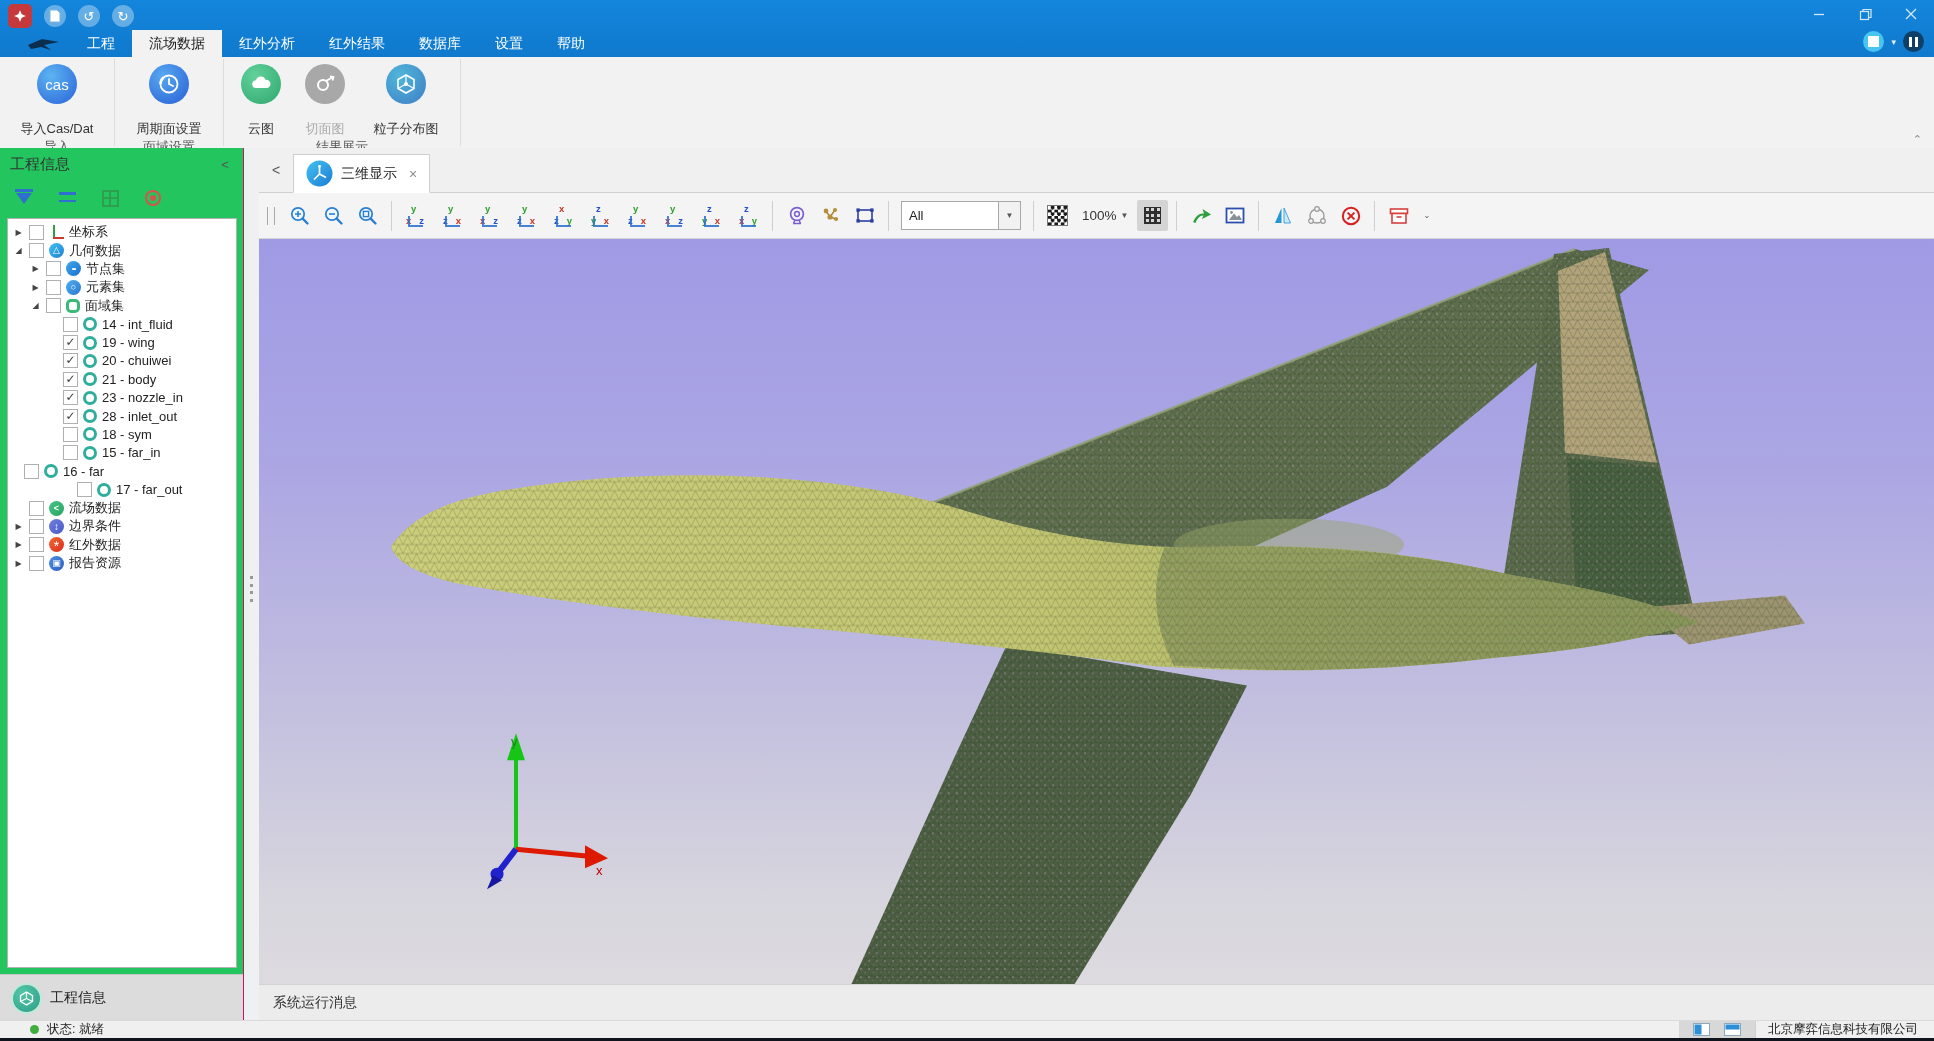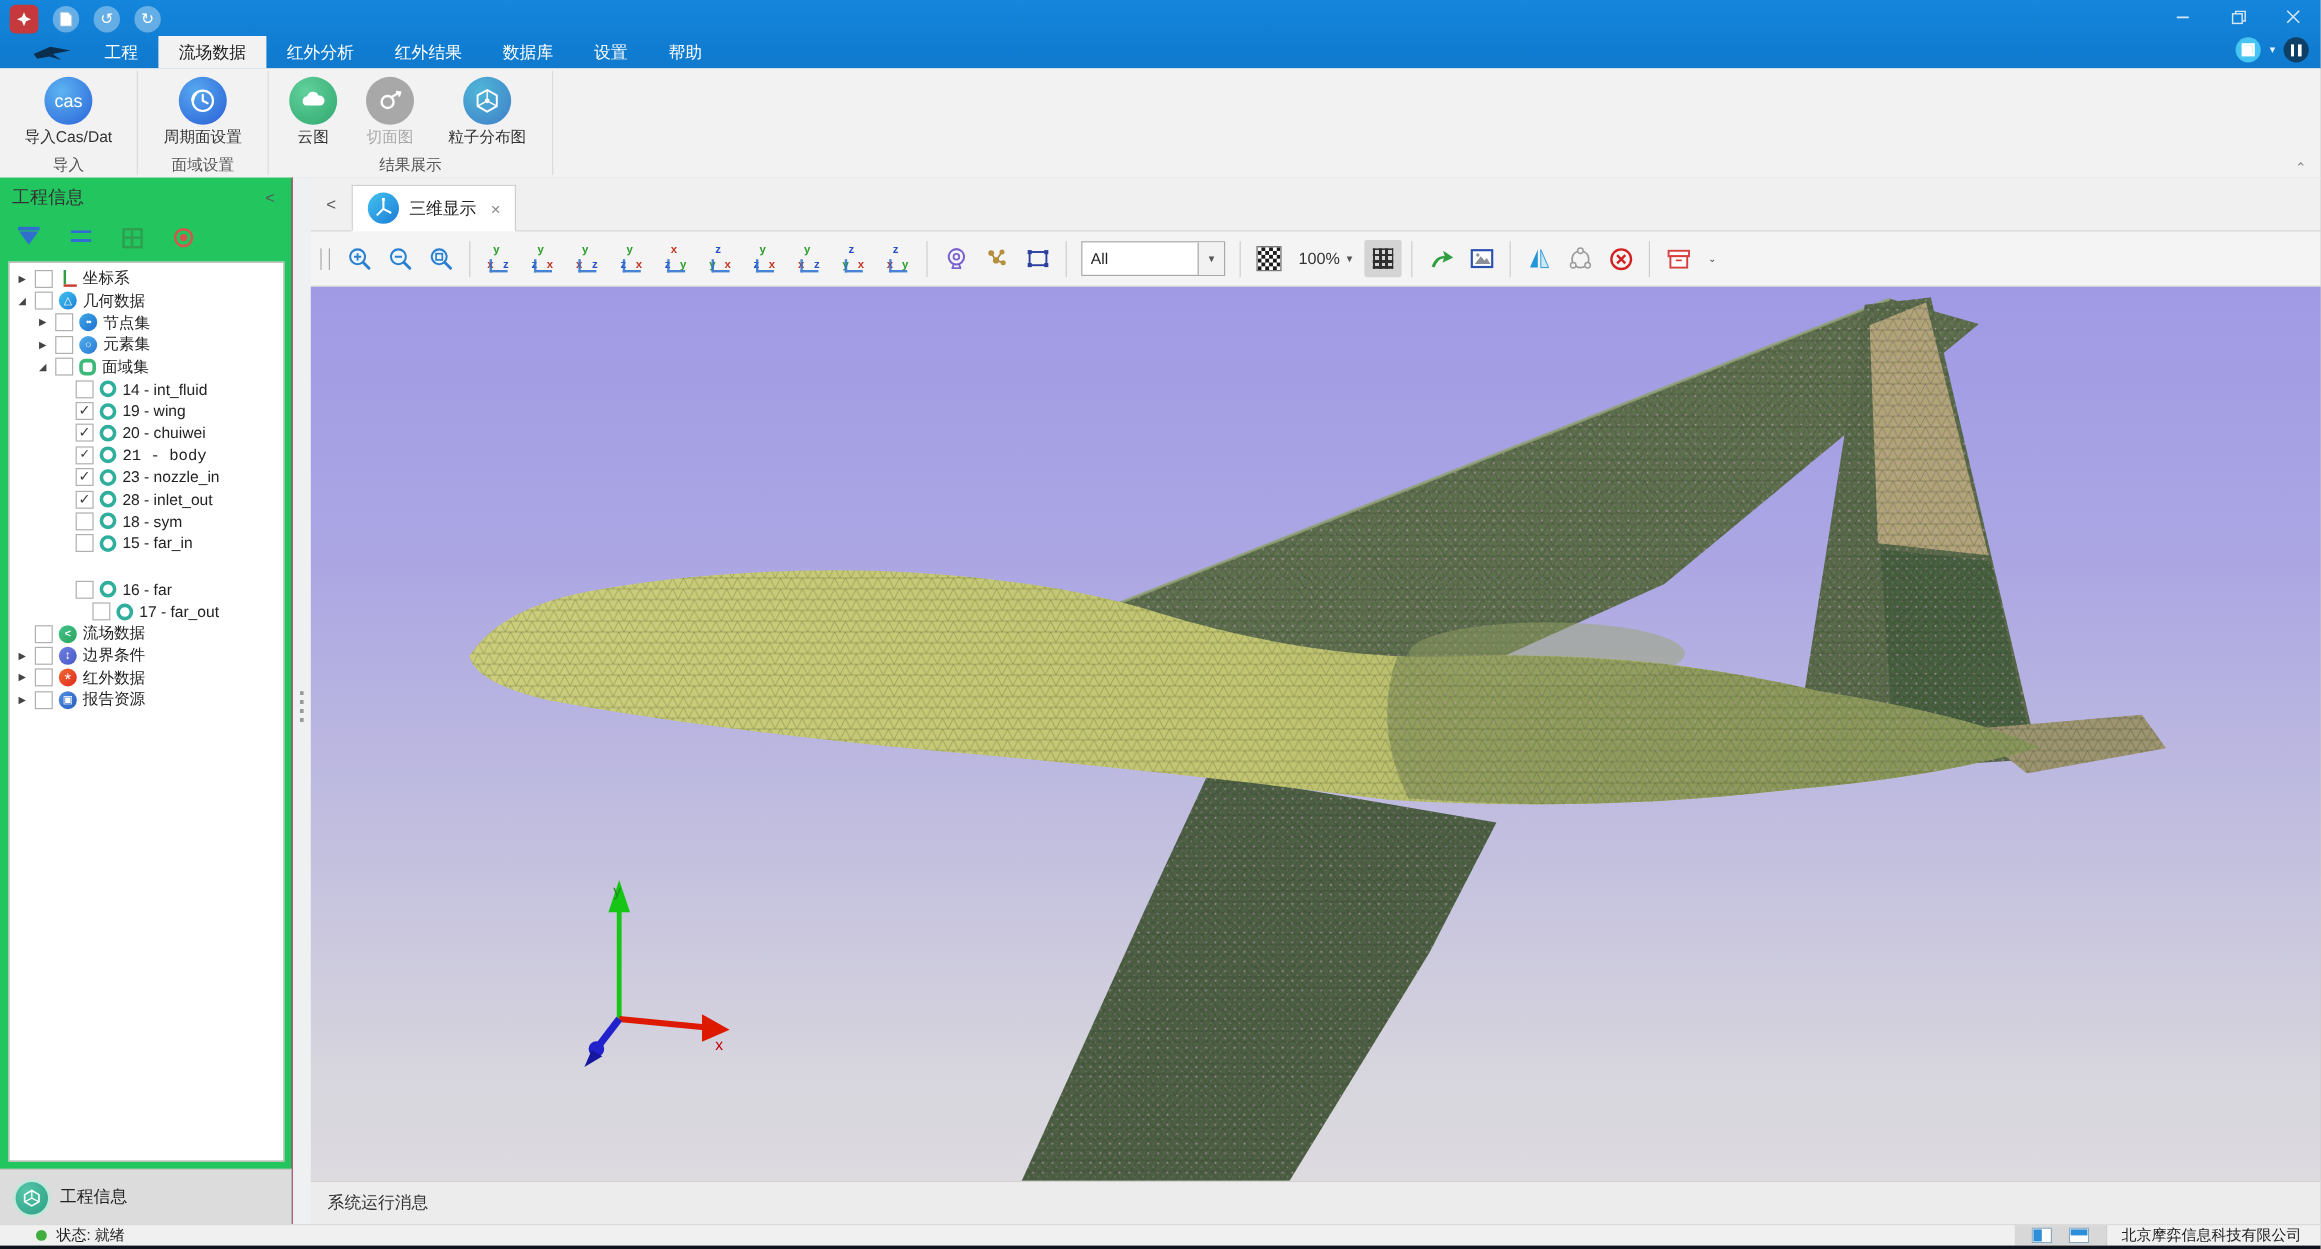--- a/index.html
+++ b/index.html
@@ -35,21 +35,21 @@
   .menu-item.active{background:#f2f2f2;color:#1b1b1b;}
   .app-logo{position:absolute;top:33px;left:26px;}
 
   
   .ribbon{position:absolute;top:57px;left:0;right:0;height:91px;background:#f2f2f2;
           border-bottom:1px solid #d9d9d9;display:flex;}
   .rgroup{display:flex;flex-direction:column;align-items:center;padding:0 6px;}
   .rgroup-buttons{display:flex;flex:1;}
   .rgroup-label{height:19px;font-size:13px;color:#555;line-height:18px;}
   .rsep{width:1px;background:#dcdcdc;margin:2px 0;}
-  .rbtn{width:88px;display:flex;flex-direction:column;align-items:center;justify-content:flex-start;padding-top:7px;gap:1px;}
+  .rbtn{width:88px;display:flex;flex-direction:column;align-items:center;justify-content:flex-start;padding-top:7px;gap:16px;}
   .rbtn .ric{width:40px;height:40px;border-radius:50%;display:flex;align-items:center;justify-content:center;}
   .rbtn .rlabel{font-size:13px;color:#333;white-space:nowrap;}
   .rbtn.disabled .rlabel{color:#aaa;}
   .ric-cas{background:radial-gradient(circle at 35% 30%,#5cb4f2,#2a63d8);color:#fff;font-size:15px;}
   .ric-clock{background:radial-gradient(circle at 35% 30%,#56a8f0,#2a5fd6);}
   .ric-cloud{background:radial-gradient(circle at 35% 30%,#62d09a,#2fa870);}
   .ric-slice{background:#a8a8a8;}
   .ric-particles{background:radial-gradient(circle at 35% 30%,#4fb6d8,#3f7ec8);}
   .ribbon-collapse{position:absolute;right:12px;bottom:2px;color:#888;font-size:11px;}
 
@@ -343,21 +343,21 @@
       <span class="cb checked"></span>
       <span class="tree-ico ico-ring"></span>
       <span class="lbl">19 - wing</span>
     </div>
         <div class="tree-row" style="padding-left: 39px;">
       <span class="twisty"></span>
       <span class="cb checked"></span>
       <span class="tree-ico ico-ring"></span>
       <span class="lbl">20 - chuiwei</span>
     </div>
-        <div class="tree-row" style="padding-left: 39px; font-family: Liberation Mono, monospace;">
+        <div class="tree-row" style="padding-left: 39px;">
       <span class="twisty"></span>
       <span class="cb checked"></span>
       <span class="tree-ico ico-ring"></span>
       <span class="lbl">21 - body</span>
     </div>
         <div class="tree-row" style="padding-left: 39px;">
       <span class="twisty"></span>
       <span class="cb checked"></span>
       <span class="tree-ico ico-ring"></span>
       <span class="lbl">23 - nozzle_in</span>
@@ -373,21 +373,21 @@
       <span class="cb"></span>
       <span class="tree-ico ico-ring"></span>
       <span class="lbl">18 - sym</span>
     </div>
         <div class="tree-row" style="padding-left: 39px;">
       <span class="twisty"></span>
       <span class="cb"></span>
       <span class="tree-ico ico-ring"></span>
       <span class="lbl">15 - far_in</span>
     </div>
-        <div class="tree-row" style="padding-left: 39px; margin-top: 20px;">
+        <div class="tree-row" style="">
       <span class="twisty"></span>
       <span class="cb"></span>
       <span class="tree-ico ico-ring"></span>
       <span class="lbl">16 - far</span>
     </div>
         <div class="tree-row" style="padding-left: 53px;">
       <span class="twisty"></span>
       <span class="cb"></span>
       <span class="tree-ico ico-ring"></span>
       <span class="lbl">17 - far_out</span>

